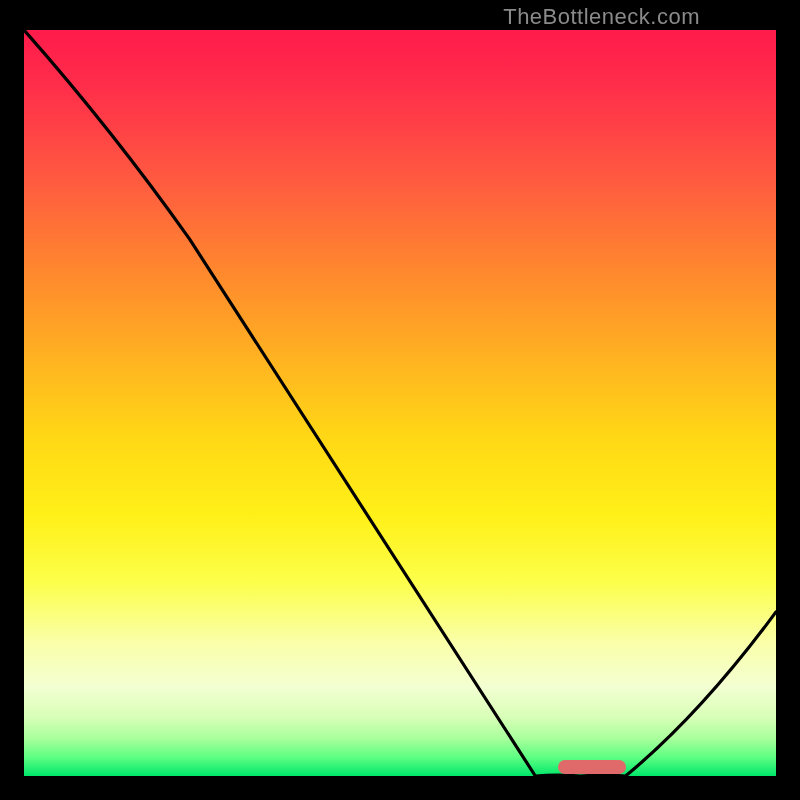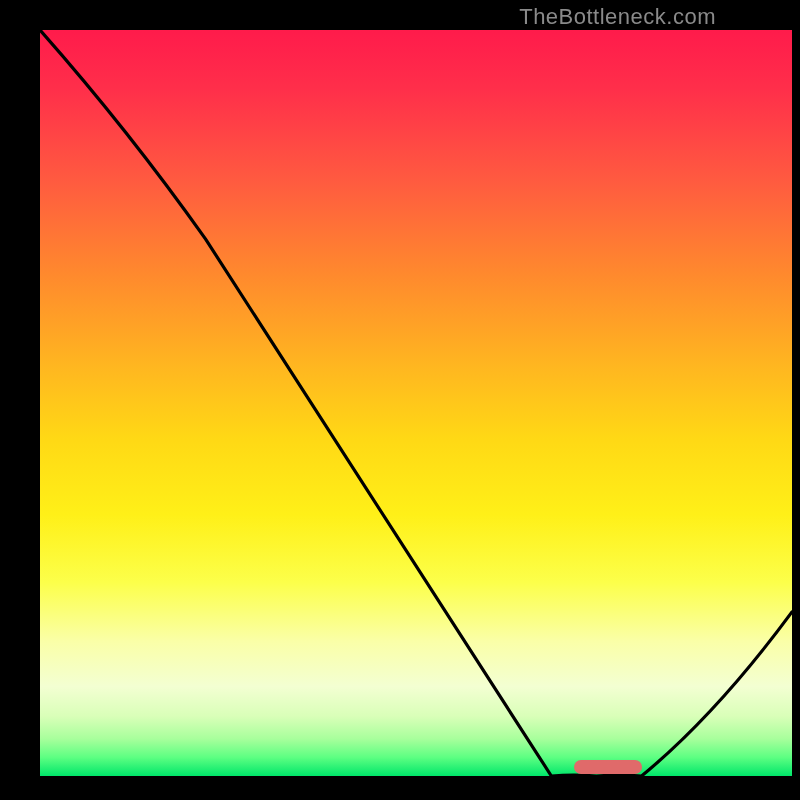--- a/index.html
+++ b/index.html
@@ -6,21 +6,21 @@
     margin: 0;
     padding: 0;
     width: 800px;
     height: 800px;
     background: #000;
     overflow: hidden;
     font-family: Arial, Helvetica, sans-serif;
   }
   .frame {
     position: absolute;
-    left: 16px;
+    left: 0;
     top: 0;
     width: 712px;
     height: 800px;
     background: #000;
   }
   .watermark {
     position: absolute;
     top: 4px;
     right: 12px;
     color: #8a8a8a;

